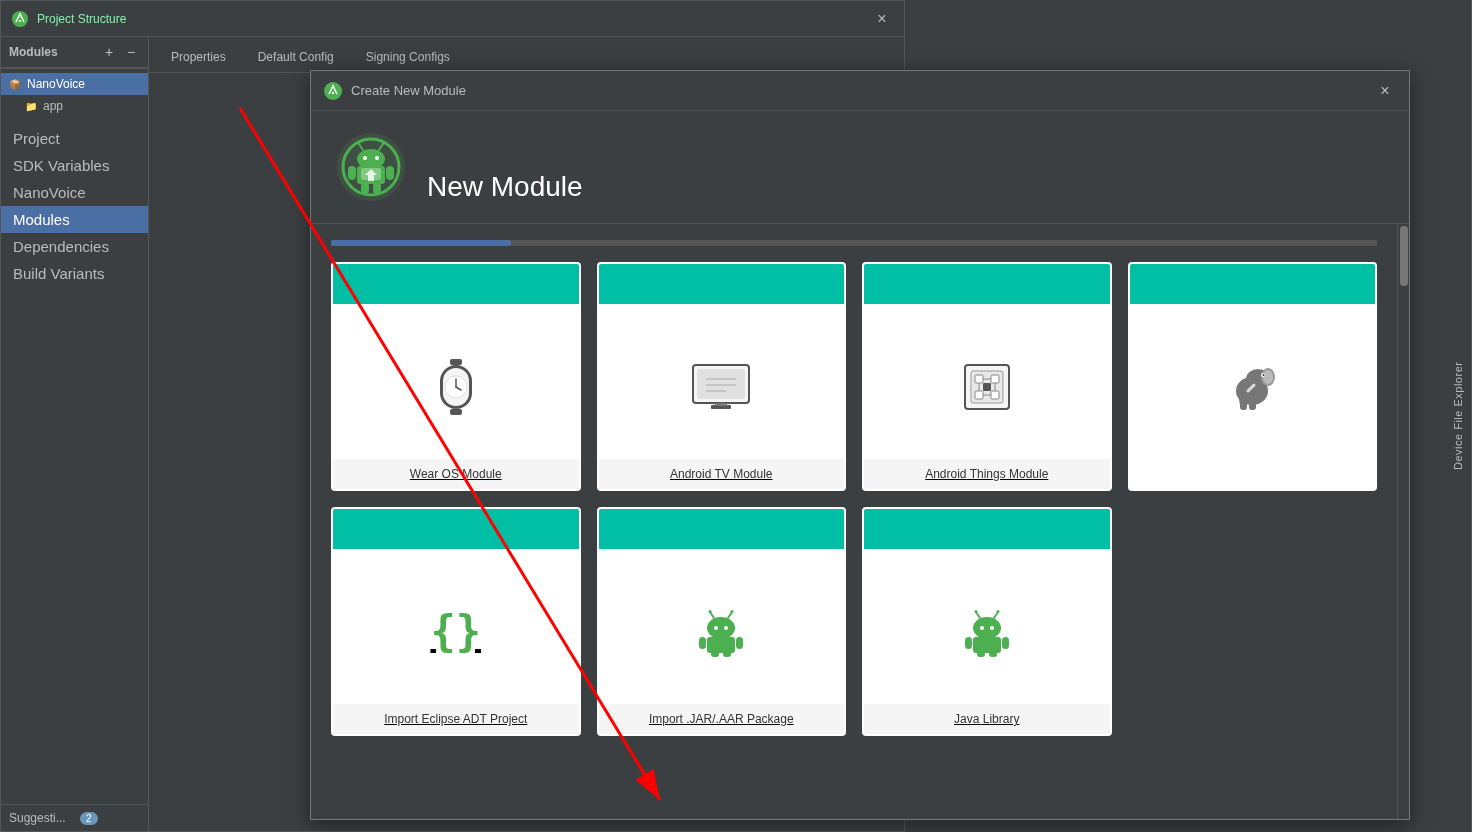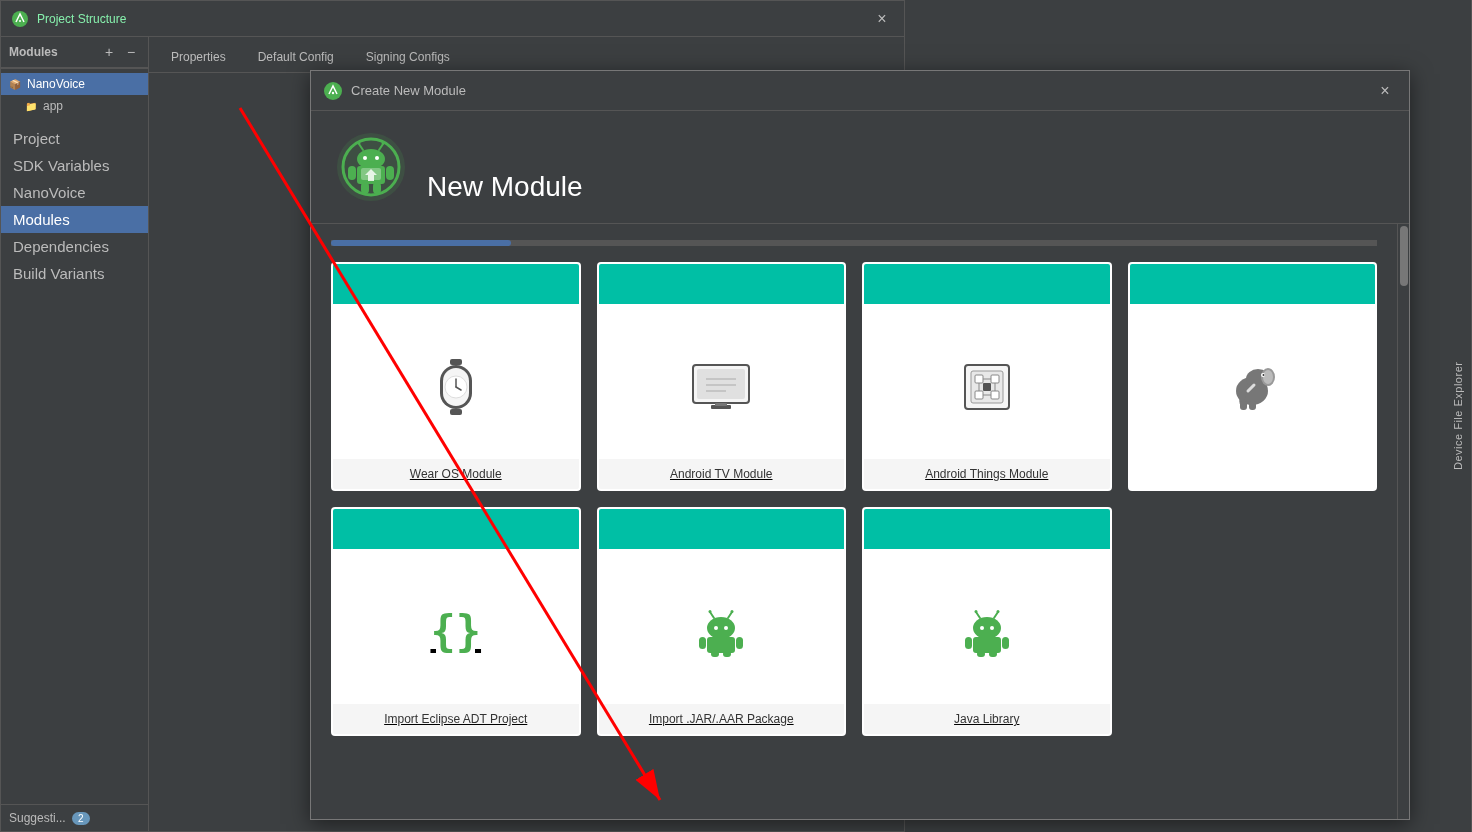--- a/index.html
+++ b/index.html
@@ -159,21 +159,21 @@
     }
 
     .suggestions-item {
       margin-top: auto;
       padding: 6px 8px;
       color: #bbbbbb;
       font-size: 12px;
       cursor: pointer;
       display: flex;
       align-items: center;
-      gap: 6px;
+      gap: 14px;
       border-top: 1px solid #555;
     }
 
     .suggestions-badge {
       background: #6897bb;
       color: #fff;
       border-radius: 10px;
       font-size: 10px;
       padding: 1px 5px;
       min-width: 18px;

